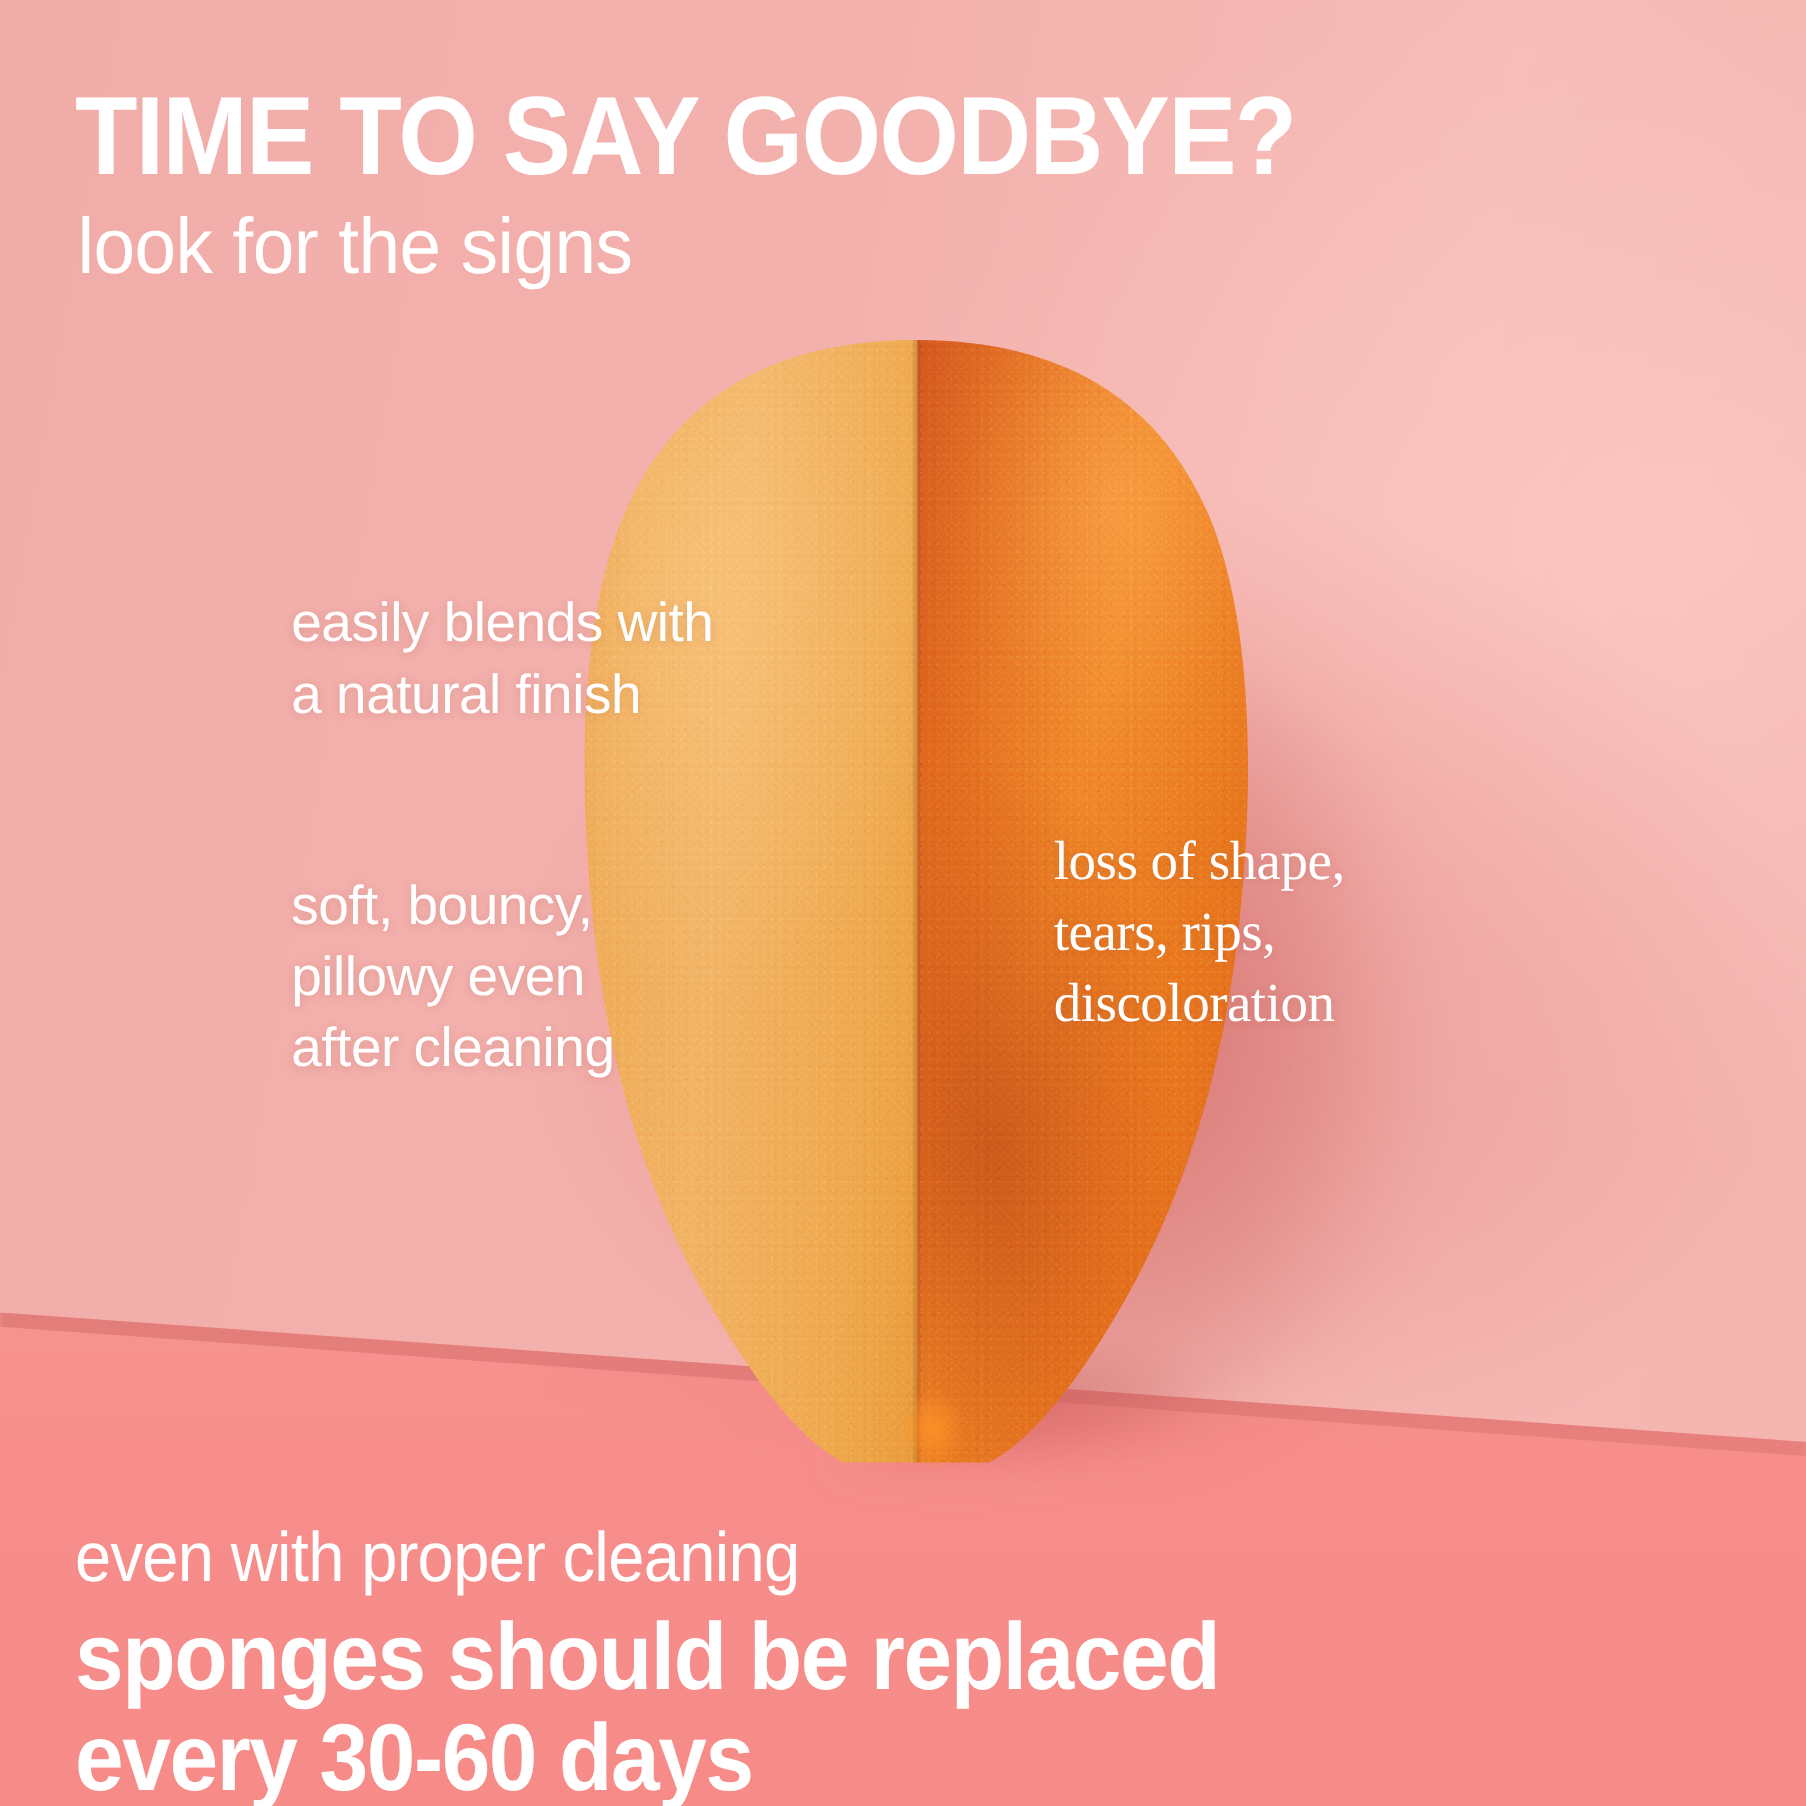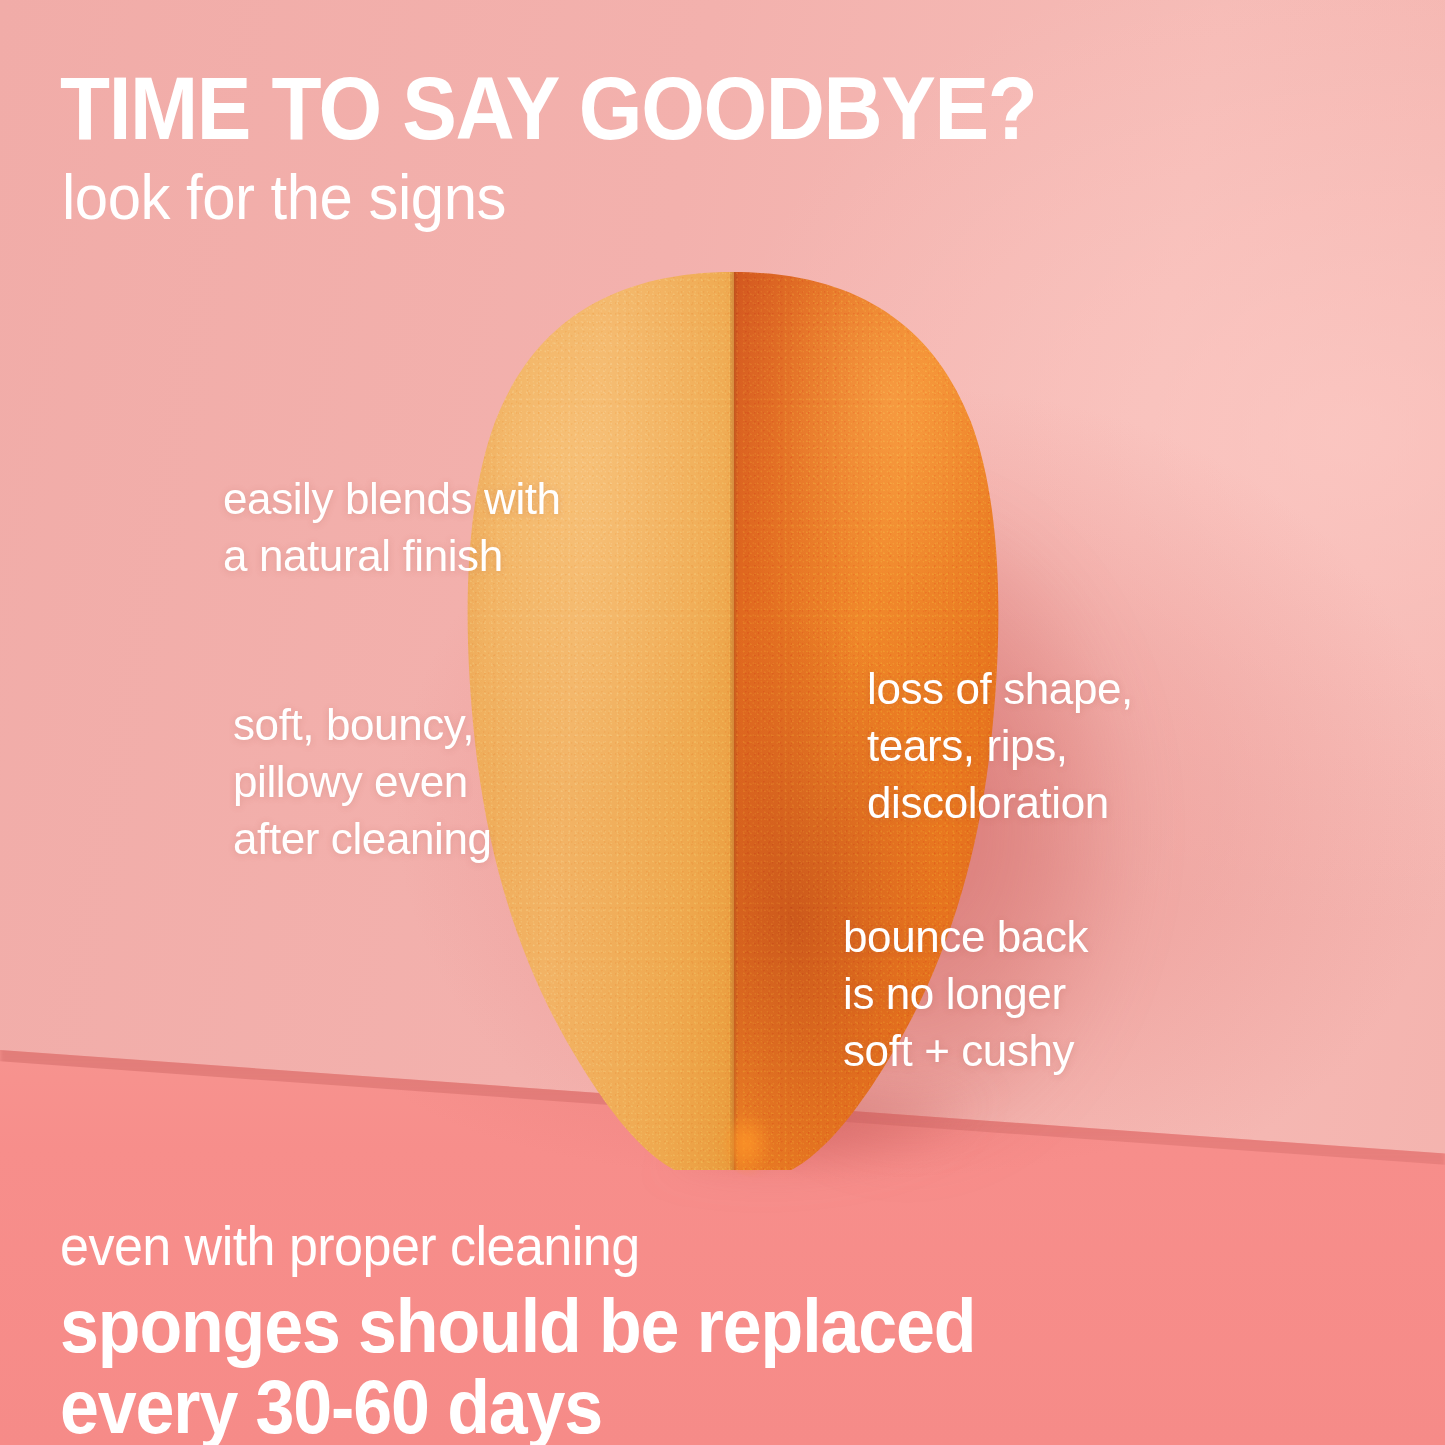--- a/index.html
+++ b/index.html
@@ -160,23 +160,23 @@
   }
 
   .callout {
     font-size: 44px;
     font-weight: 500;
     line-height: 1.30;
     letter-spacing: -0.4px;
     white-space: pre-line;
     text-shadow: 0 1px 7px rgba(170,80,70,0.22);
   }
-  .c-blends   { left: 223px; top: 470px; }
+  .c-blends   { left: 233px; top: 470px; }
   .c-soft     { left: 233px; top: 660px; margin-top: 36px; }
-  .c-loss     { left: 867px; top: 660px; }
+  .c-loss     { left: 843px; top: 660px; font-family: Liberation Serif, serif; }
   .c-bounce   { left: 843px; top: 908px; }
 
   .footer {
     left: 60px;
     top: 1218px;
     line-height: 1.0;
   }
   .footer-lead {
     font-size: 56px;
     font-weight: 400;
@@ -227,23 +227,20 @@
 a natural finish</div>
 
   <div class="txt callout c-soft">soft, bouncy,
 pillowy even
 after cleaning</div>
 
   <div class="txt callout c-loss">loss of shape,
 tears, rips,
 discoloration</div>
 
-  <div class="txt callout c-bounce">bounce back
-is no longer
-soft + cushy</div>
 
   <div class="txt footer">
     <span class="footer-lead">even with proper cleaning</span>
     <span class="footer-strong">sponges should be replaced
 every 30-60 days</span>
   </div>
 
 </div>
 
 </body></html>

